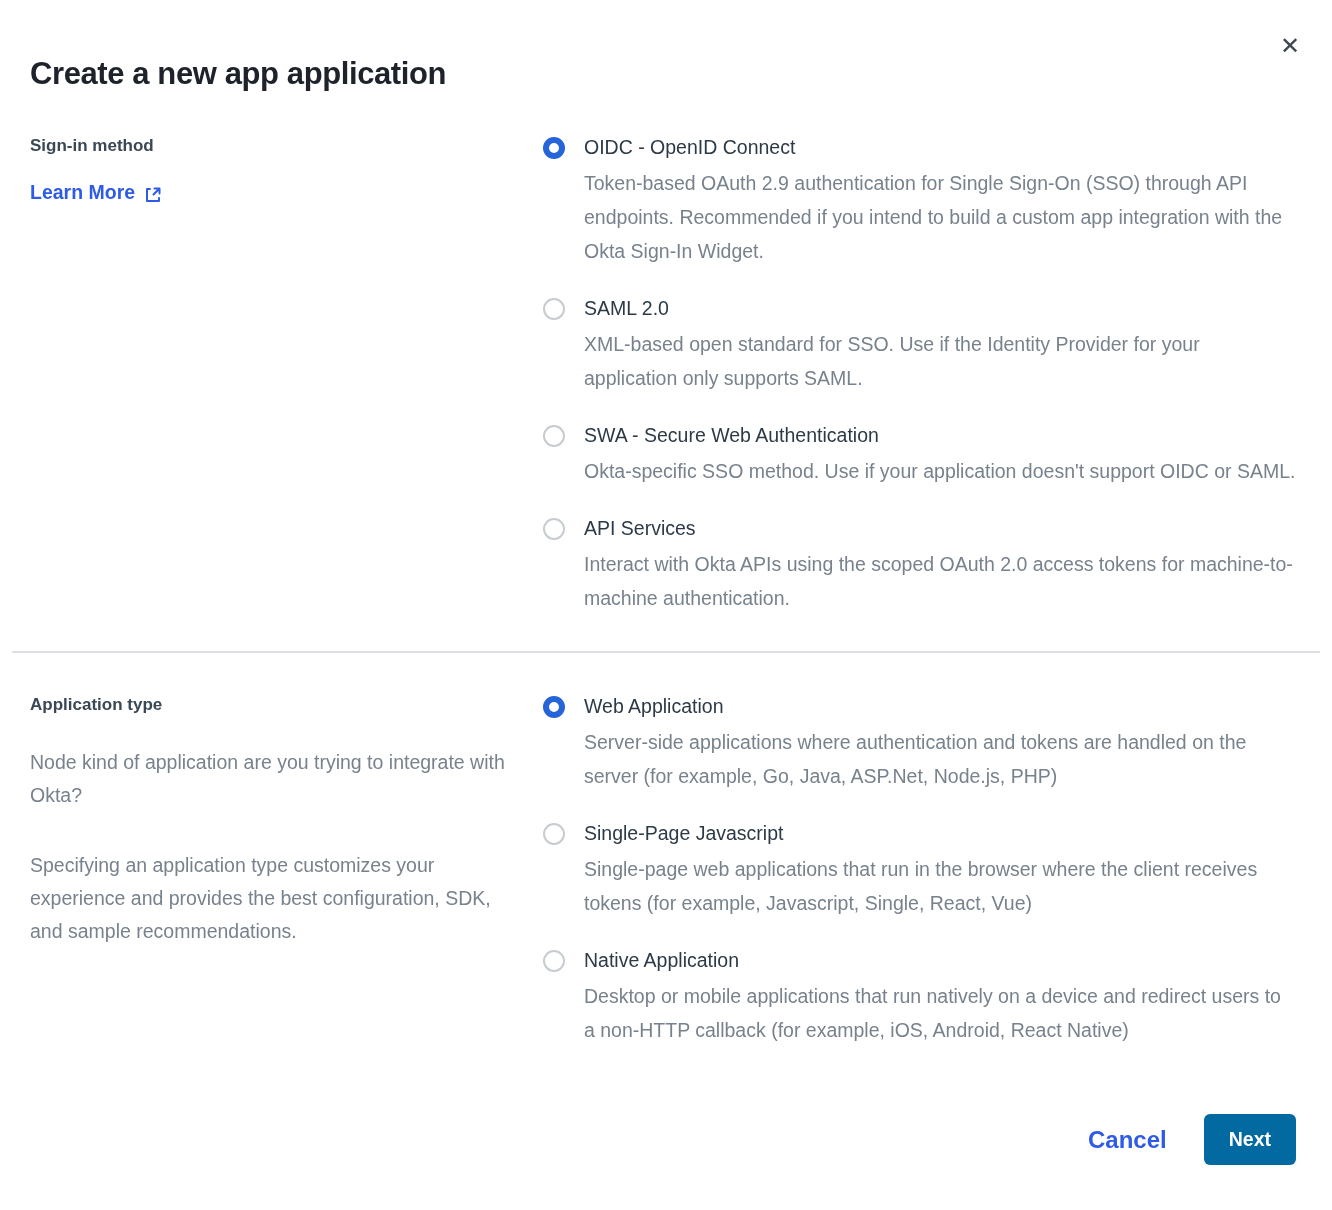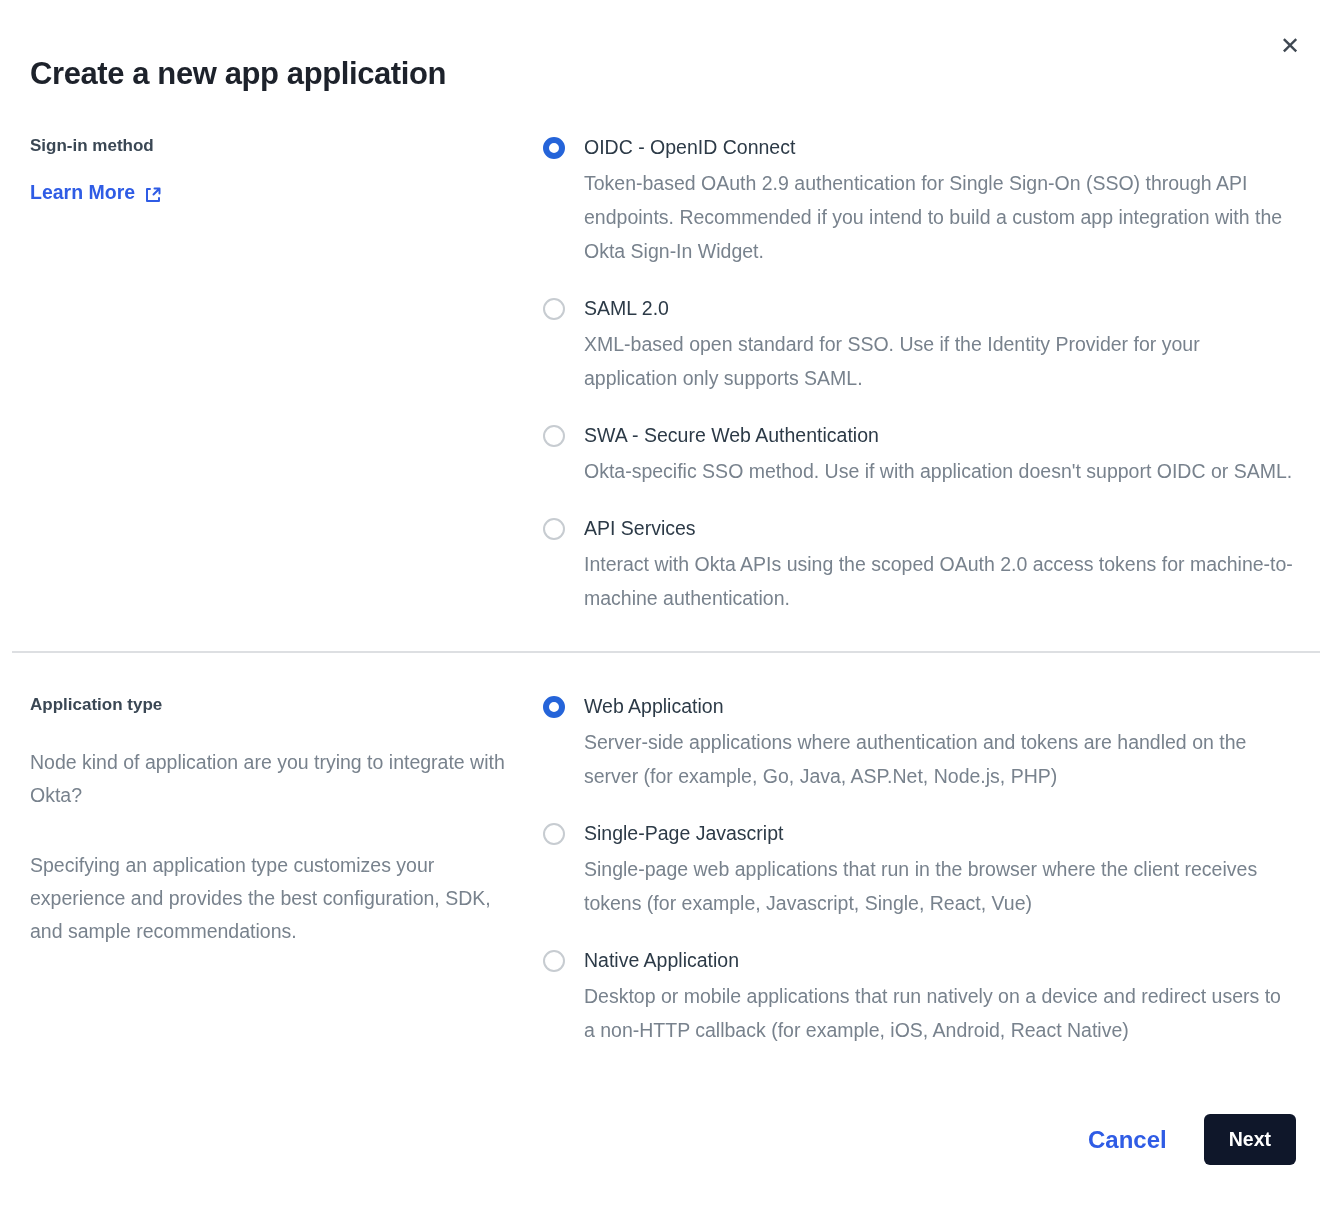--- a/index.html
+++ b/index.html
@@ -66,21 +66,21 @@
   .footer {
     position:absolute; right:36px; bottom:45px;
     display:flex; align-items:center; gap:37px;
   }
   .cancel-link {
     color:#2f5ce5; font-weight:700; font-size:24px;
     background:none; border:none; cursor:pointer;
     font-family:"Liberation Sans", sans-serif;
   }
   .next-btn {
-    background:#0f172a; color:#ffffff;
+    background:#0369a1; color:#ffffff;
     font-weight:700; font-size:19.5px;
     border:none; border-radius:6px;
     padding:14px 25px; cursor:pointer;
     font-family:"Liberation Sans", sans-serif;
   }
 </style>
 </head>
 <body>
 
 <div>
@@ -113,21 +113,21 @@
           <span class="radio off"></span>
           <span class="option-label">SAML 2.0</span>
         </div>
         <div class="option-desc">XML-based open standard for SSO. Use if the Identity Provider for your application only supports SAML.</div>
       </div>
       <div class="option">
         <div class="option-head">
           <span class="radio off"></span>
           <span class="option-label">SWA - Secure Web Authentication</span>
         </div>
-        <div class="option-desc">Okta-specific SSO method. Use if with application doesn't support OIDC or SAML.</div>
+        <div class="option-desc">Okta-specific SSO method. Use if your application doesn't support OIDC or SAML.</div>
       </div>
       <div class="option">
         <div class="option-head">
           <span class="radio off"></span>
           <span class="option-label">API Services</span>
         </div>
         <div class="option-desc">Interact with Okta APIs using the scoped OAuth 2.0 access tokens for machine-to-machine authentication.</div>
       </div>
     </div>
   </div>

